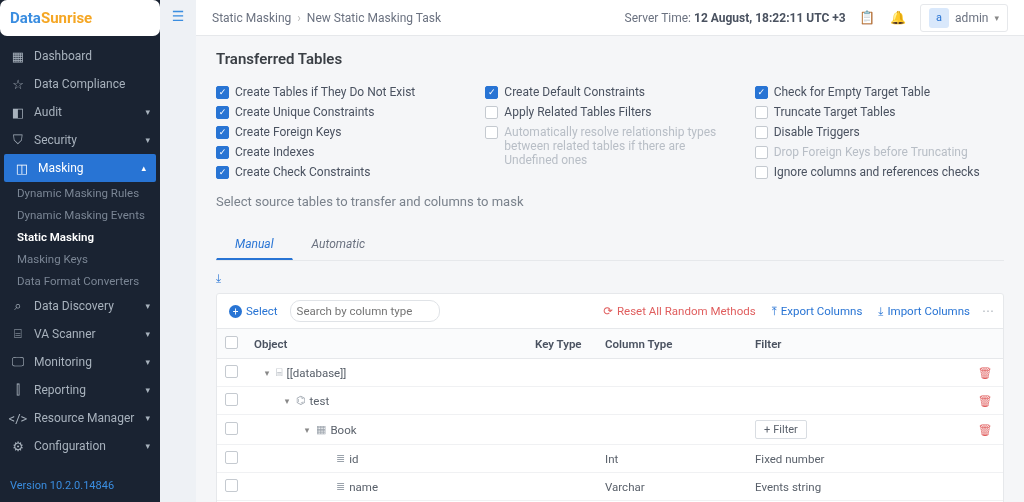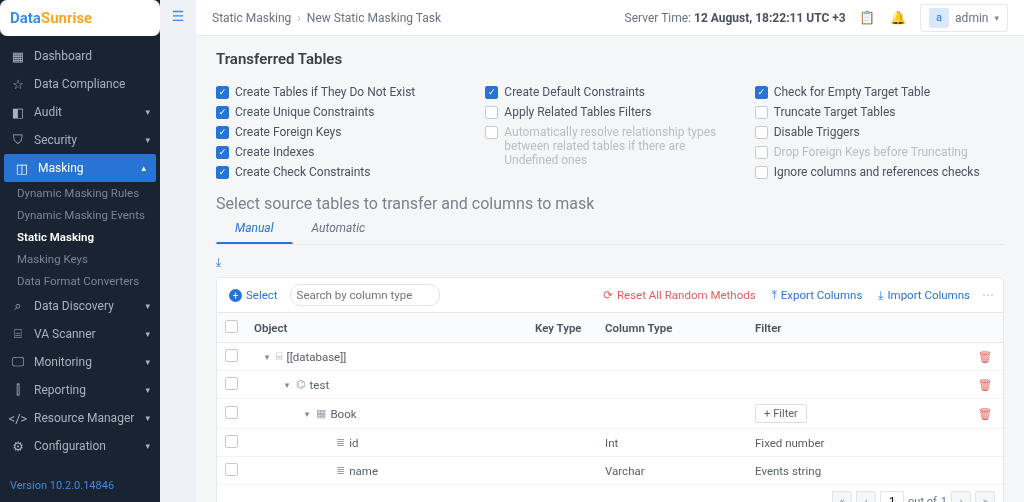--- a/index.html
+++ b/index.html
@@ -42,21 +42,21 @@
 .content h2 { font-size:15px; font-weight:600; color:#3a3f45; margin-bottom:14px; }
 
 .checks { display:flex; gap:20px; margin-bottom:12px; }
 .check-col { flex:1; }
 .check-row { display:flex; align-items:flex-start; gap:6px; padding:3px 0; font-size:12px; color:#4a5260; }
 .check-row.disabled { color:#b8bec6; }
 .cb { width:13px; height:13px; border:1px solid #c5cad0; border-radius:2px; display:inline-flex; align-items:center; justify-content:center; flex-shrink:0; background:#fff; cursor:pointer; margin-top:1px; }
 .cb.checked { background:#2874d4; border-color:#2874d4; color:#fff; }
 .cb.checked::after { content:"✓"; font-size:9px; line-height:1; }
 
-.hint { font-size:16px; color:#7a828c; margin-bottom:0; }
+.hint { font-size:13px; color:#7a828c; margin-bottom:20px; }
 
 .tabs { display:flex; border-bottom:1px solid #e6e8eb; margin-bottom:10px; }
 .tab { padding:7px 18px; font-size:12px; color:#6b7280; cursor:pointer; border:1px solid transparent; border-bottom:none;font-style:italic; }
 .tab.active { color:#2874d4; border-bottom:2px solid #2874d4; }
 
 .import-link { color:#2874d4; font-size:11.5px; display:flex; align-items:center; gap:4px; margin-bottom:8px; cursor:pointer; }
 
 .table-wrap { border:1px solid #e6e8eb; border-radius:3px; background:#fff; }
 .toolbar { display:flex; align-items:center; padding:6px 8px; border-bottom:1px solid #e6e8eb; gap:8px; }
 .tool-btn { display:flex; align-items:center; gap:4px; font-size:11.5px; color:#4a5260; cursor:pointer; padding:2px 4px; }

